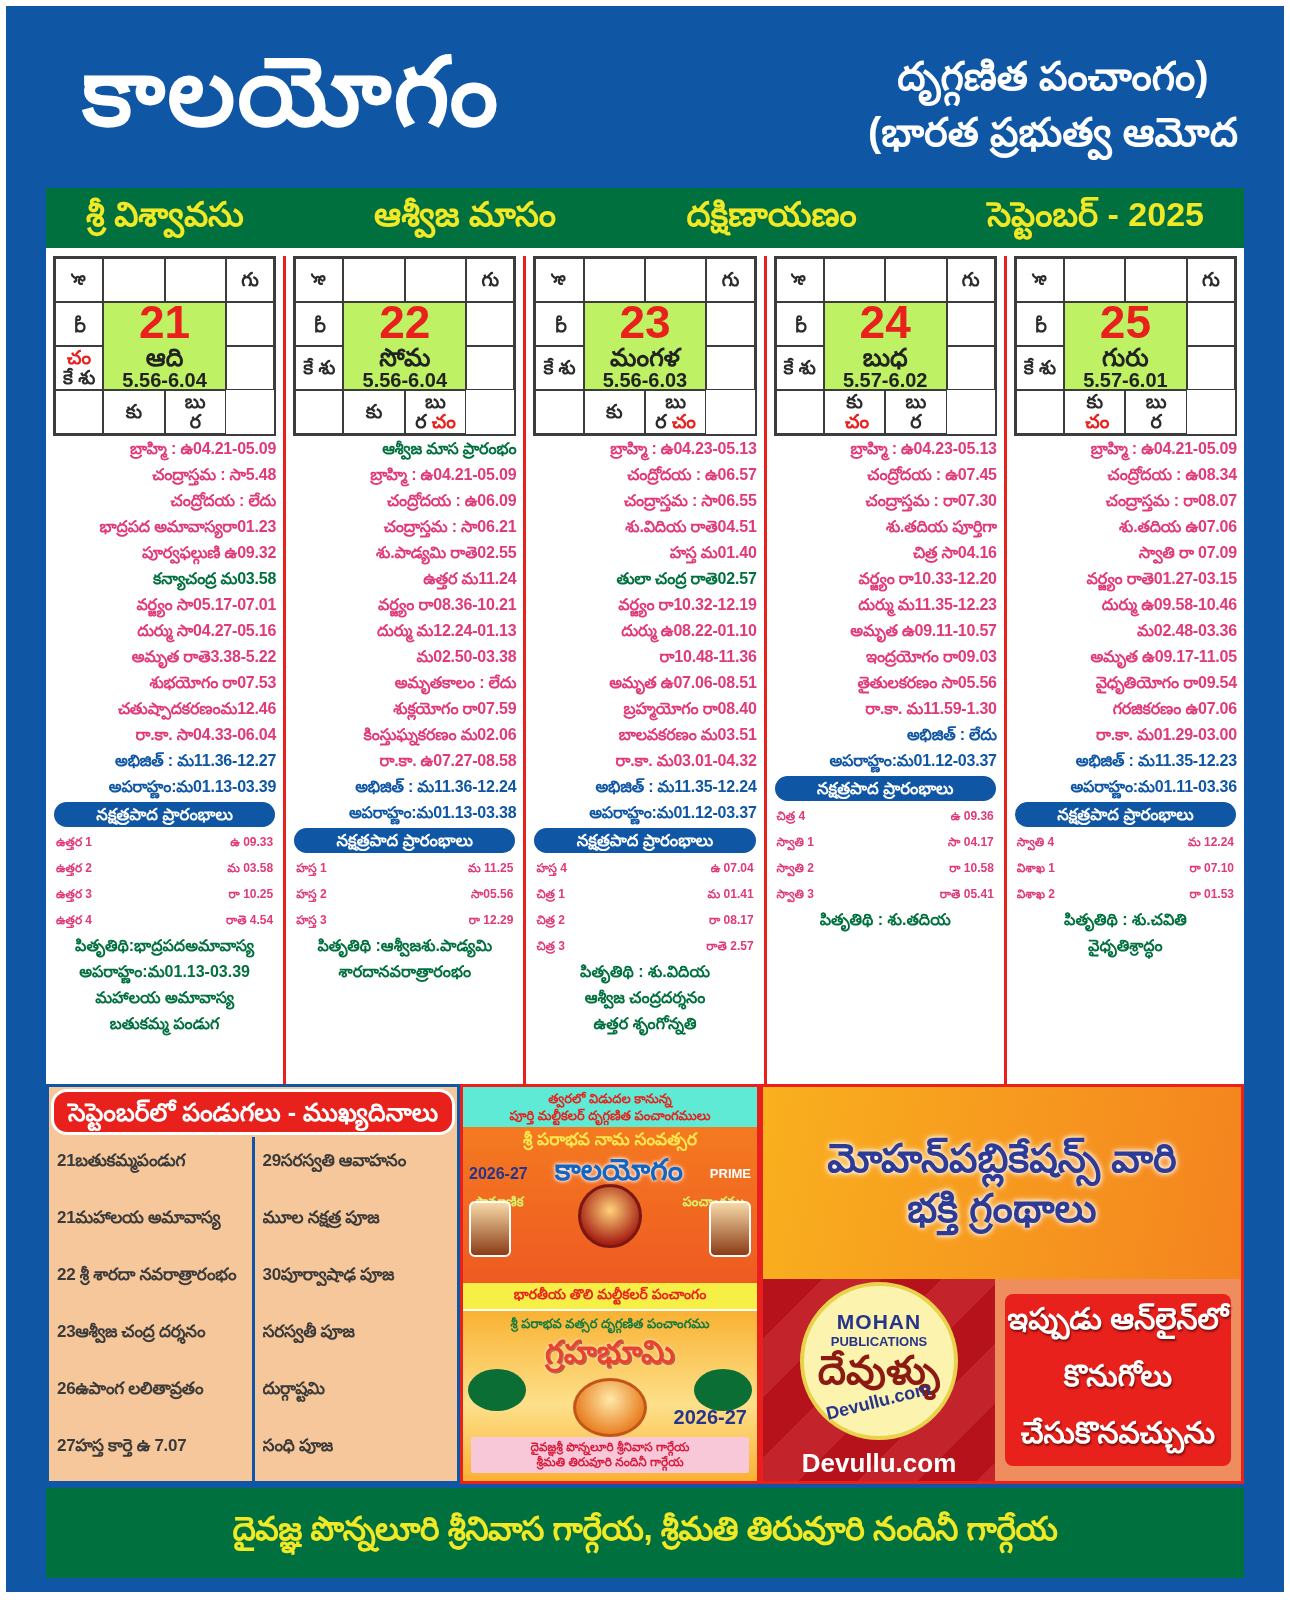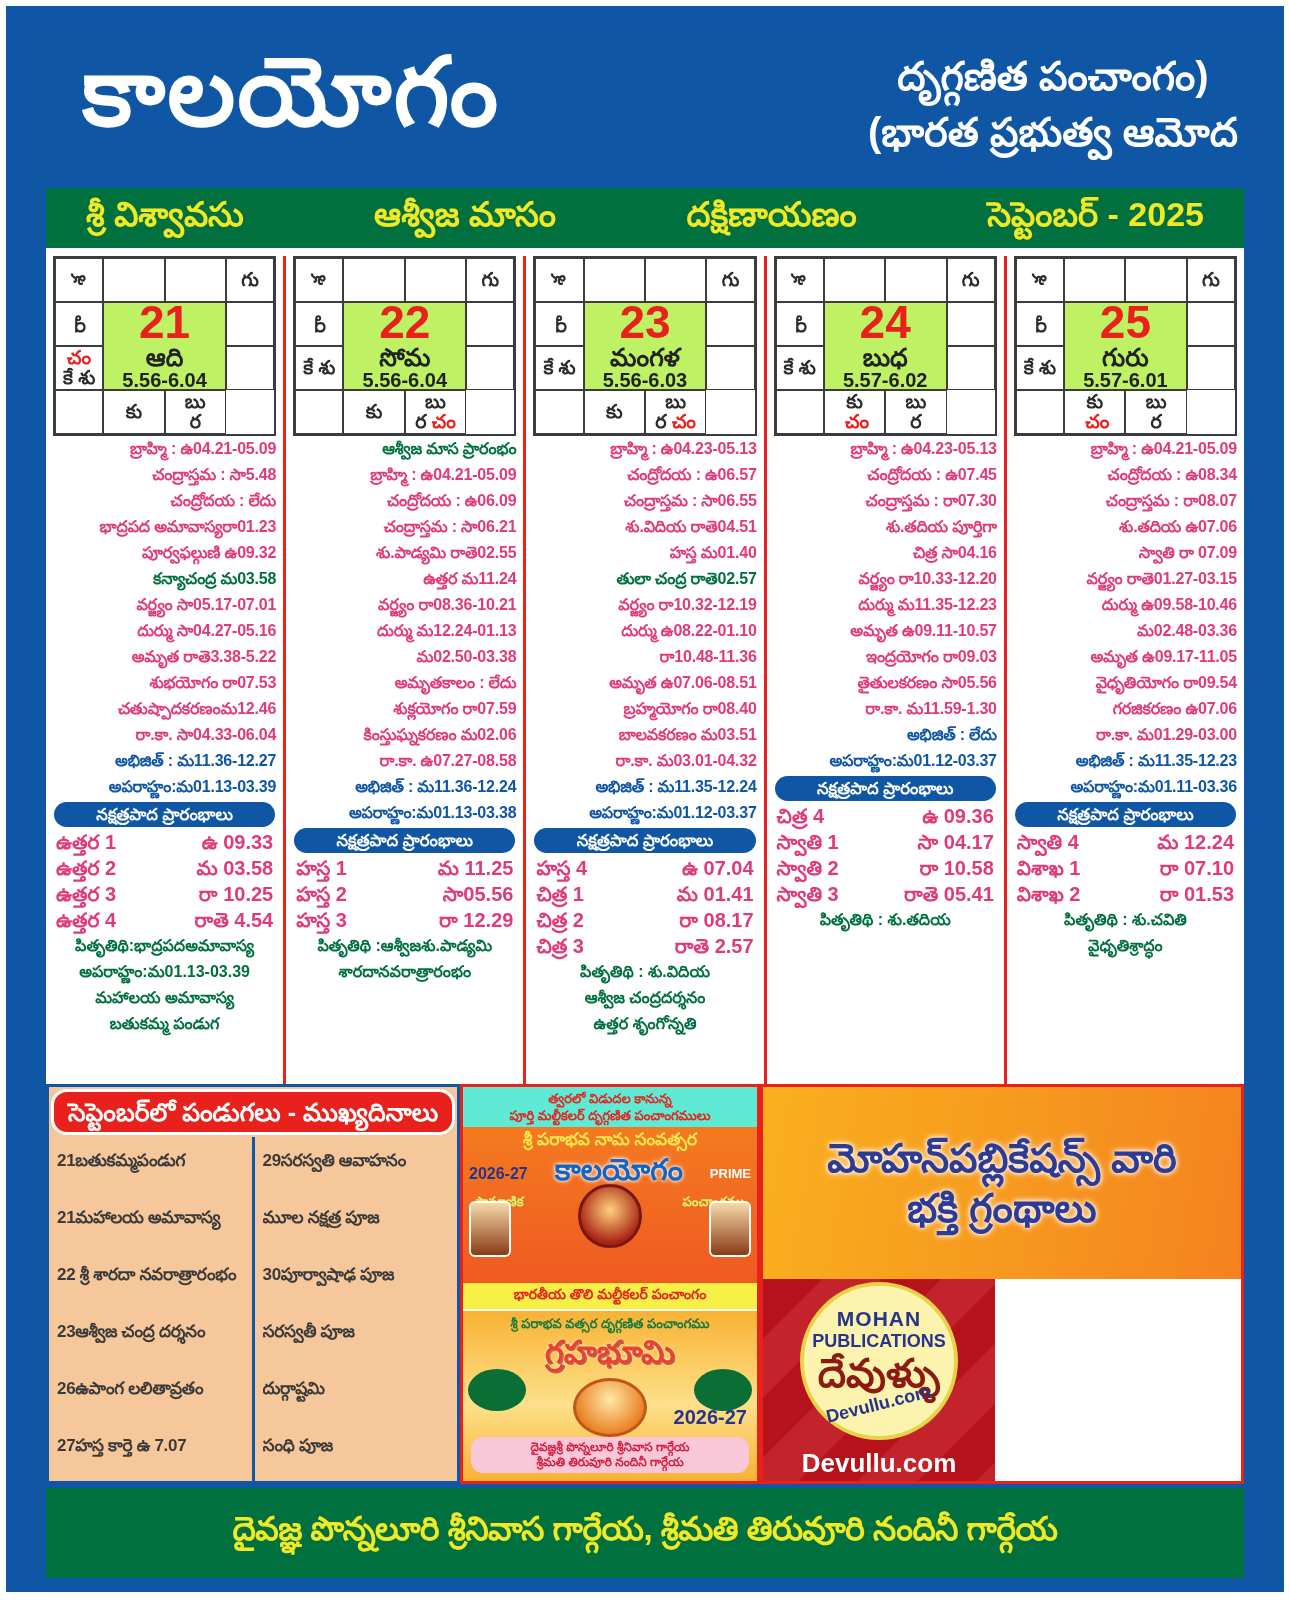--- a/index.html
+++ b/index.html
@@ -34,21 +34,21 @@
   .dvara { font-size:25px; font-weight:700; color:#222; }
   .dtime { font-size:20px; color:#222; font-weight:700; }
 
   .lines { margin-top:0; }
   .line { font-size:16px; font-weight:600; text-align:right; line-height:26px; letter-spacing:-0.2px; white-space:nowrap; }
   .line.pink, .nakrow { color:#e03a7a; }
   .line.blue { color:#0f56a5; }
   .line.green { color:#00713e; font-weight:700; }
   .pill { background:#0f56a5; color:#fff; border-radius:13px; text-align:center;
           font-size:16.5px; font-weight:700; line-height:25px; margin:2px 1px; }
-  .nakrow { display:flex; justify-content:space-between; font-size:20px; font-weight:600; line-height:26px; padding:0 3px; }
+  .nakrow { display:flex; justify-content:space-between; font-size:12px; font-weight:600; line-height:26px; padding:0 3px; }
   .note { color:#00713e; text-align:center; font-weight:700; font-size:16px; line-height:26px; white-space:nowrap; }
 
   
   .bottom { height:400px; display:flex; background:#fff; }
   .fest { width:414px; background:#f6c79b; border:3px solid #0f56a5; display:flex; flex-direction:column; }
   .fest-head { background:#e8211d; color:#fff; border:3px solid #fff; border-radius:16px; margin:2px;
                text-align:center; font-size:25px; font-weight:800; line-height:40px; }
   .fest-cols { flex:1; display:flex; }
   .fest-col { flex:1; padding:14px 8px; display:flex; flex-direction:column; gap:34px; }
   .fest-col:first-child { border-right:3px solid #0f56a5; }
@@ -73,35 +73,35 @@
   .p2 { flex:1; background:linear-gradient(#f9b233,#fde08a 55%,#f9b233); position:relative;
         display:flex; flex-direction:column; overflow:hidden; }
   .p2-top { color:#157a3e; font-weight:800; font-size:13px; text-align:center; margin-top:5px; }
   .p2-brand { font-size:32px; font-weight:800; color:#e8432b; text-align:center;
               text-shadow:0 0 3px #fff,1px 1px 0 #7a1710; }
   .p2-deity { width:74px; height:74px; border-radius:50%; margin:0 auto;
               background:radial-gradient(circle at 50% 35%,#ffe9a8,#e87c1f 75%); border:3px solid #c2561a; }
   .p2-oval { position:absolute; width:58px; height:42px; border-radius:50%; background:#0b6e35; top:58px; }
   .p2-oval.left { left:5px; } .p2-oval.right { right:5px; }
   .p2-year { position:absolute; right:10px; bottom:52px; color:#27348b; font-weight:800; font-size:20px; }
-  .p2-band { background:#f8c8d8; border-radius:12px; margin:auto 8px 8px; color:#d81b3c;
+  .p2-band { background:#f8c8d8; border-radius:2px; margin:auto 8px 8px; color:#d81b3c;
              font-weight:700; font-size:12px; text-align:center; padding:3px 0; line-height:15px; }
 
   .rightad { width:484px; border:3px solid #e8211d; display:flex; flex-direction:column; }
   .band { height:192px; background:linear-gradient(100deg,#f9b01e,#f4831f);
           display:flex; flex-direction:column; align-items:center; justify-content:center; }
   .band div { color:#2d3a96; font-weight:800; font-size:40px; line-height:50px;
               text-shadow:0 0 4px #fff,0 0 7px #fff; }
   .right-lower { flex:1; display:flex; }
   .mohan { width:232px; background:repeating-linear-gradient(135deg,#b5121b 0 42px,#c3242b 42px 84px);
            display:flex; flex-direction:column; align-items:center; justify-content:center; }
   .circle { width:158px; height:158px; border-radius:50%; background:#fbf3ae; border:4px solid #e8d24a;
             display:flex; flex-direction:column; align-items:center; justify-content:center; }
   .m1 { color:#27348b; font-weight:800; font-size:21px; letter-spacing:1px; }
-  .m2 { color:#27348b; font-weight:800; font-size:18px; }
+  .m2 { color:#27348b; font-weight:800; font-size:13px; }
   .dev-telugu { color:#8c1a12; font-weight:800; font-size:40px; line-height:1.05; }
   .dev-domain { color:#27348b; font-weight:800; font-size:18px; transform:rotate(-14deg); }
   .dev-caption { color:#fff; font-weight:800; font-size:26px; margin-top:8px; }
   .online { flex:1; background:#ef8d5f; display:flex; align-items:center; justify-content:center; padding:10px; }
   .online-box { background:#e8211d; border-radius:8px; width:100%; height:94%;
                 display:flex; flex-direction:column; align-items:center; justify-content:center; gap:16px; }
   .online-box div { color:#fff; font-weight:800; font-size:30px; text-shadow:1px 2px 2px #7a0f0c; }
 
   .footer { height:94px; background:#00713e; display:flex; align-items:center; justify-content:center;
             border-top:4px solid #0f56a5; }
@@ -530,20 +530,27 @@
         <div class="right-lower">
           <div class="mohan">
             <div class="circle">
               <div class="m1">MOHAN</div>
               <div class="m2">PUBLICATIONS</div>
               <div class="dev-telugu">దేవుళ్ళు</div>
               <div class="dev-domain">Devullu.com</div>
             </div>
             <div class="dev-caption">Devullu.com</div>
           </div>
+          <div class="online">
+            <div class="online-box">
+              <div>ఇప్పుడు ఆన్‌లైన్‌లో</div>
+              <div>కొనుగోలు</div>
+              <div>చేసుకొనవచ్చును</div>
+            </div>
+          </div>
         </div>
       </div>
 
     </div>
 
     <div class="footer">
       <span>దైవజ్ఞ పొన్నలూరి శ్రీనివాస గార్గేయ, శ్రీమతి తిరువూరి నందినీ గార్గేయ</span>
     </div>
 
   </div>

